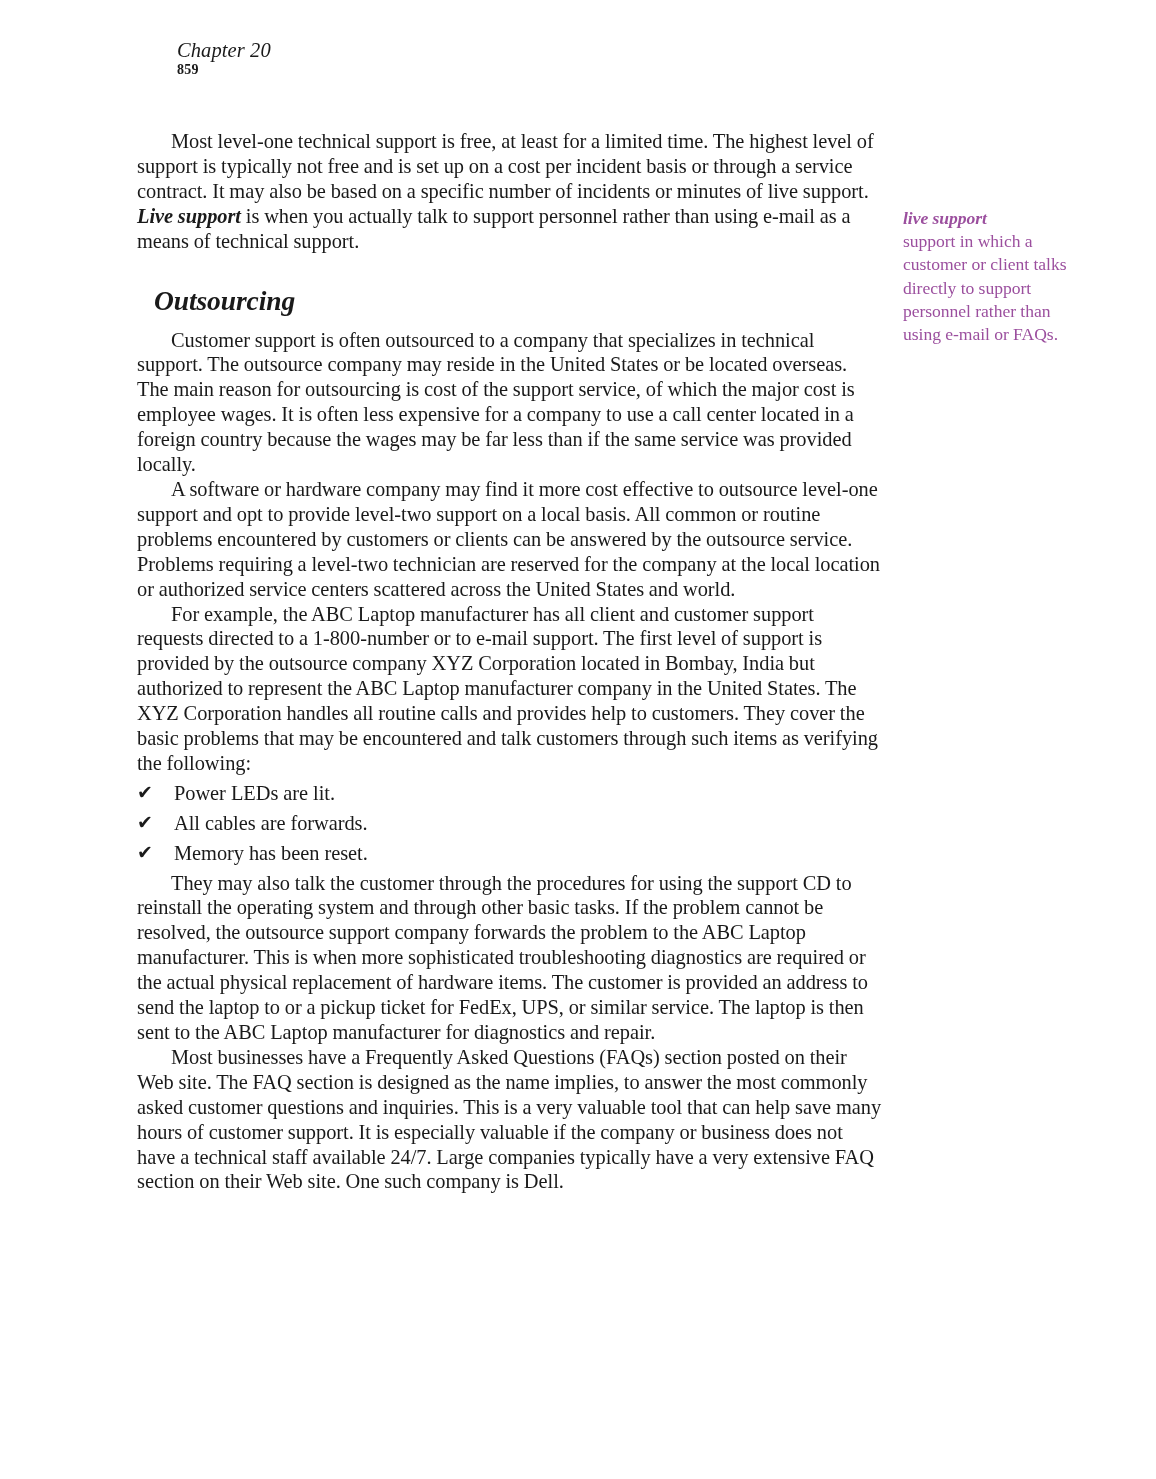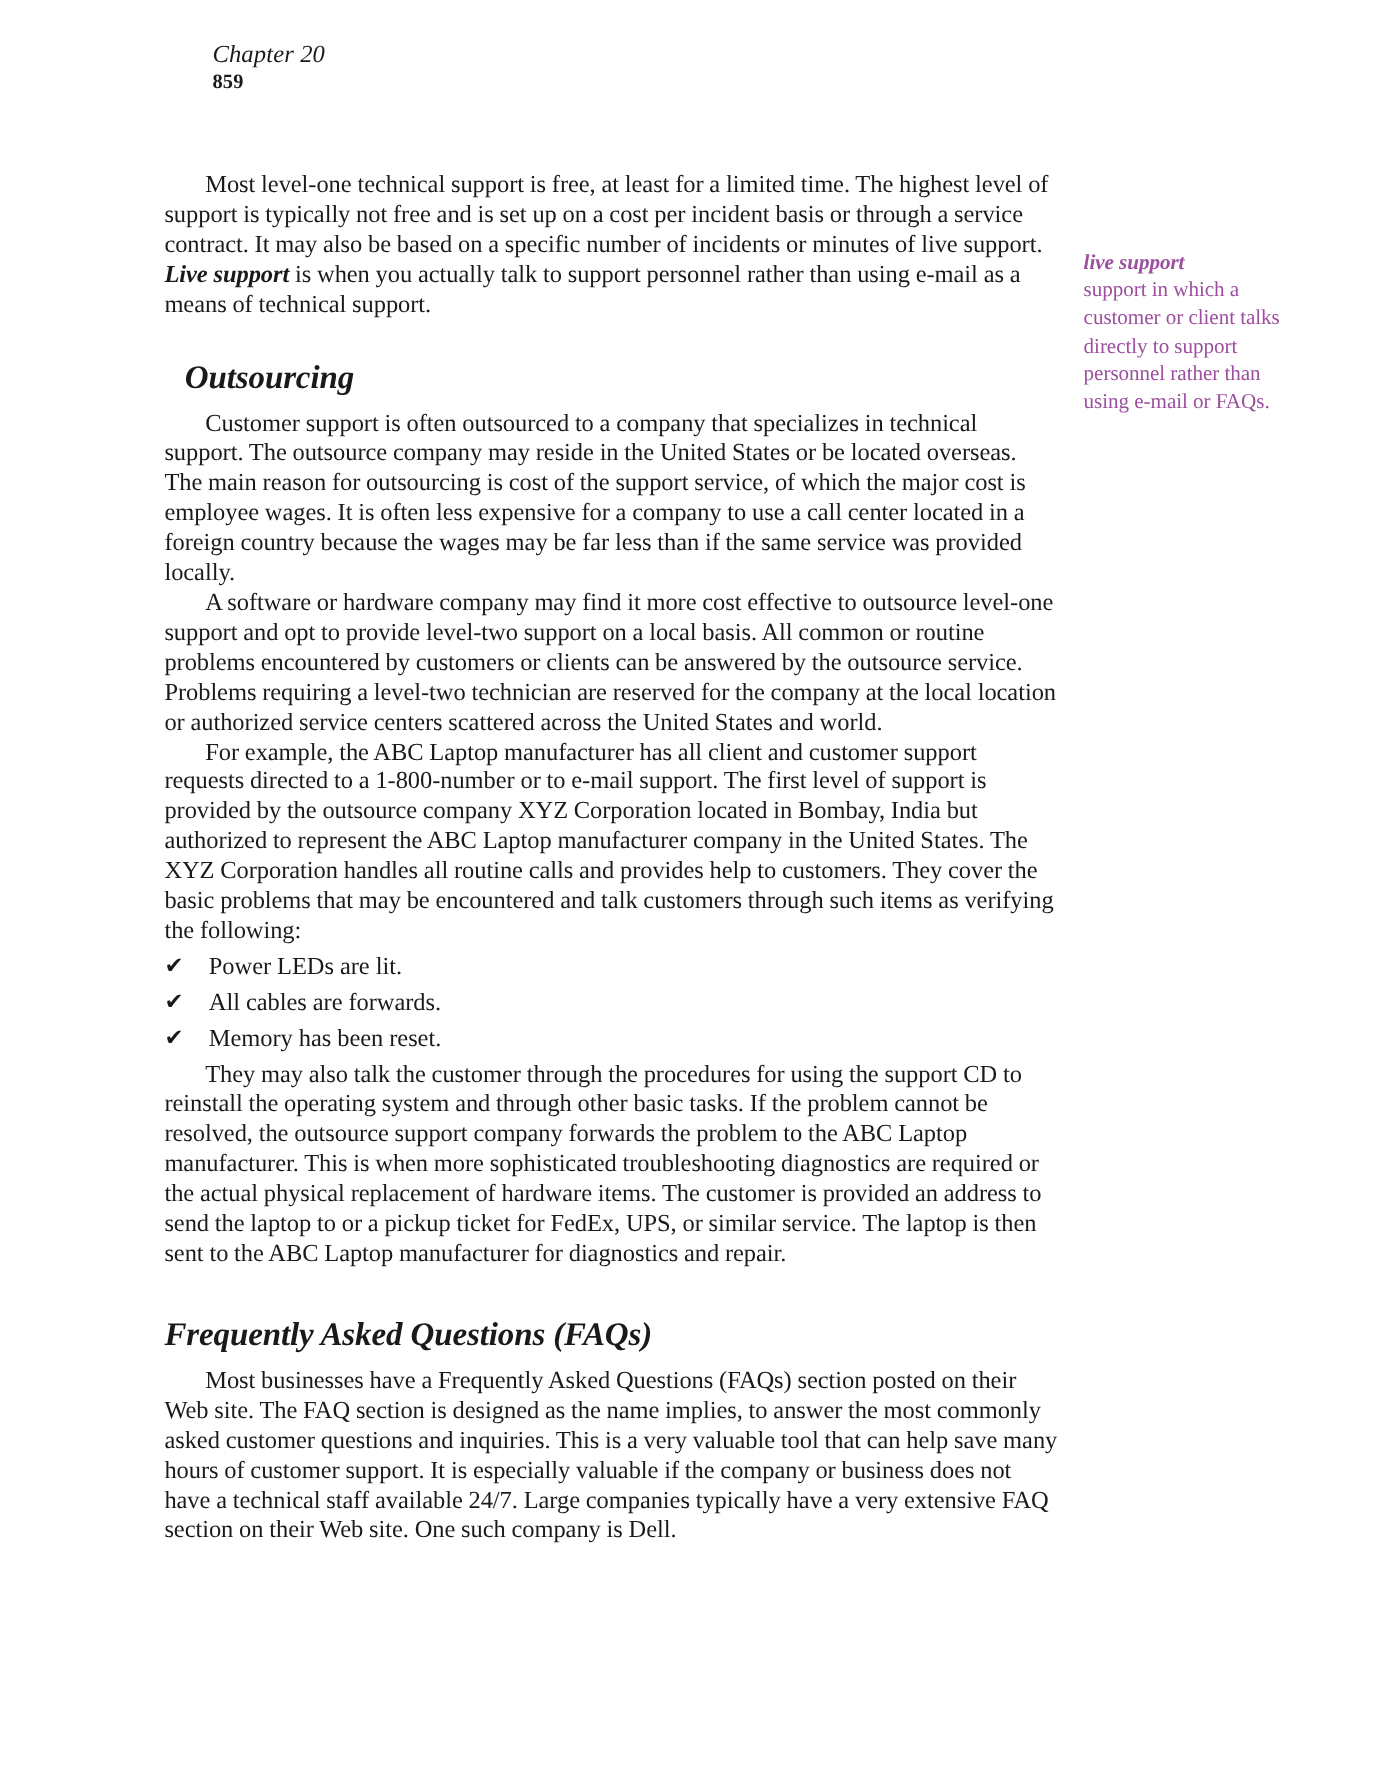--- a/index.html
+++ b/index.html
@@ -38,30 +38,30 @@
     font-size: 20.5px;
     letter-spacing: 0.1px;
   }
   .rh-gap { display: inline-block; width: 26px; }
   .rh-title {
     font-size: 20.5px;
     letter-spacing: 0.1px;
   }
   .rh-folio {
     font-weight: bold;
-    font-size: 17px;
+    font-size: 14px;
     margin-left: 40px;
     letter-spacing: 0.2px;
   }
 
   
   .column {
     position: absolute;
     left: 137px;
-    top: 142px;
+    top: 129px;
     width: 746px;
   }
   .para {
     font-size: 20.4px;
     line-height: 24.9px;
     text-indent: 34px;
     margin: 0 0 0 0;
     text-align: left;
     letter-spacing: -0.05px;
     word-spacing: -0.2px;
@@ -159,21 +159,20 @@
         <span>All cables are forwards.</span>
       </li>
       <li>
         <span class="check-mark">✔</span>
         <span>Memory has been reset.</span>
       </li>
     </ul>
 
     <p class="para">They may also talk the customer through the procedures for using the support CD to reinstall the operating system and through other basic tasks. If the problem cannot be resolved, the outsource support company forwards the problem to the ABC Laptop manufacturer. This is when more sophisticated troubleshooting diagnostics are required or the actual physical replacement of hardware items. The customer is provided an address to send the laptop to or a pickup ticket for FedEx, UPS, or similar service. The laptop is then sent to the ABC Laptop manufacturer for diagnostics and repair.</p>
 
-    <h2 class="section-head faq">Frequently Asked Questions (FAQs)</h2>
 
     <p class="para">Most businesses have a Frequently Asked Questions (FAQs) section posted on their Web site. The FAQ section is designed as the name implies, to answer the most commonly asked customer questions and inquiries. This is a very valuable tool that can help save many hours of customer support. It is especially valuable if the company or business does not have a technical staff available 24/7. Large companies typically have a very extensive FAQ section on their Web site. One such company is Dell.</p>
 
   </div>
 
   <aside class="margin-note" style="color: rgb(155, 79, 158);">
     <span class="note-term">live support</span>
     <span class="note-def">support in which a customer or client talks directly to support personnel rather than using e-mail or FAQs.</span>
   </aside>
 

